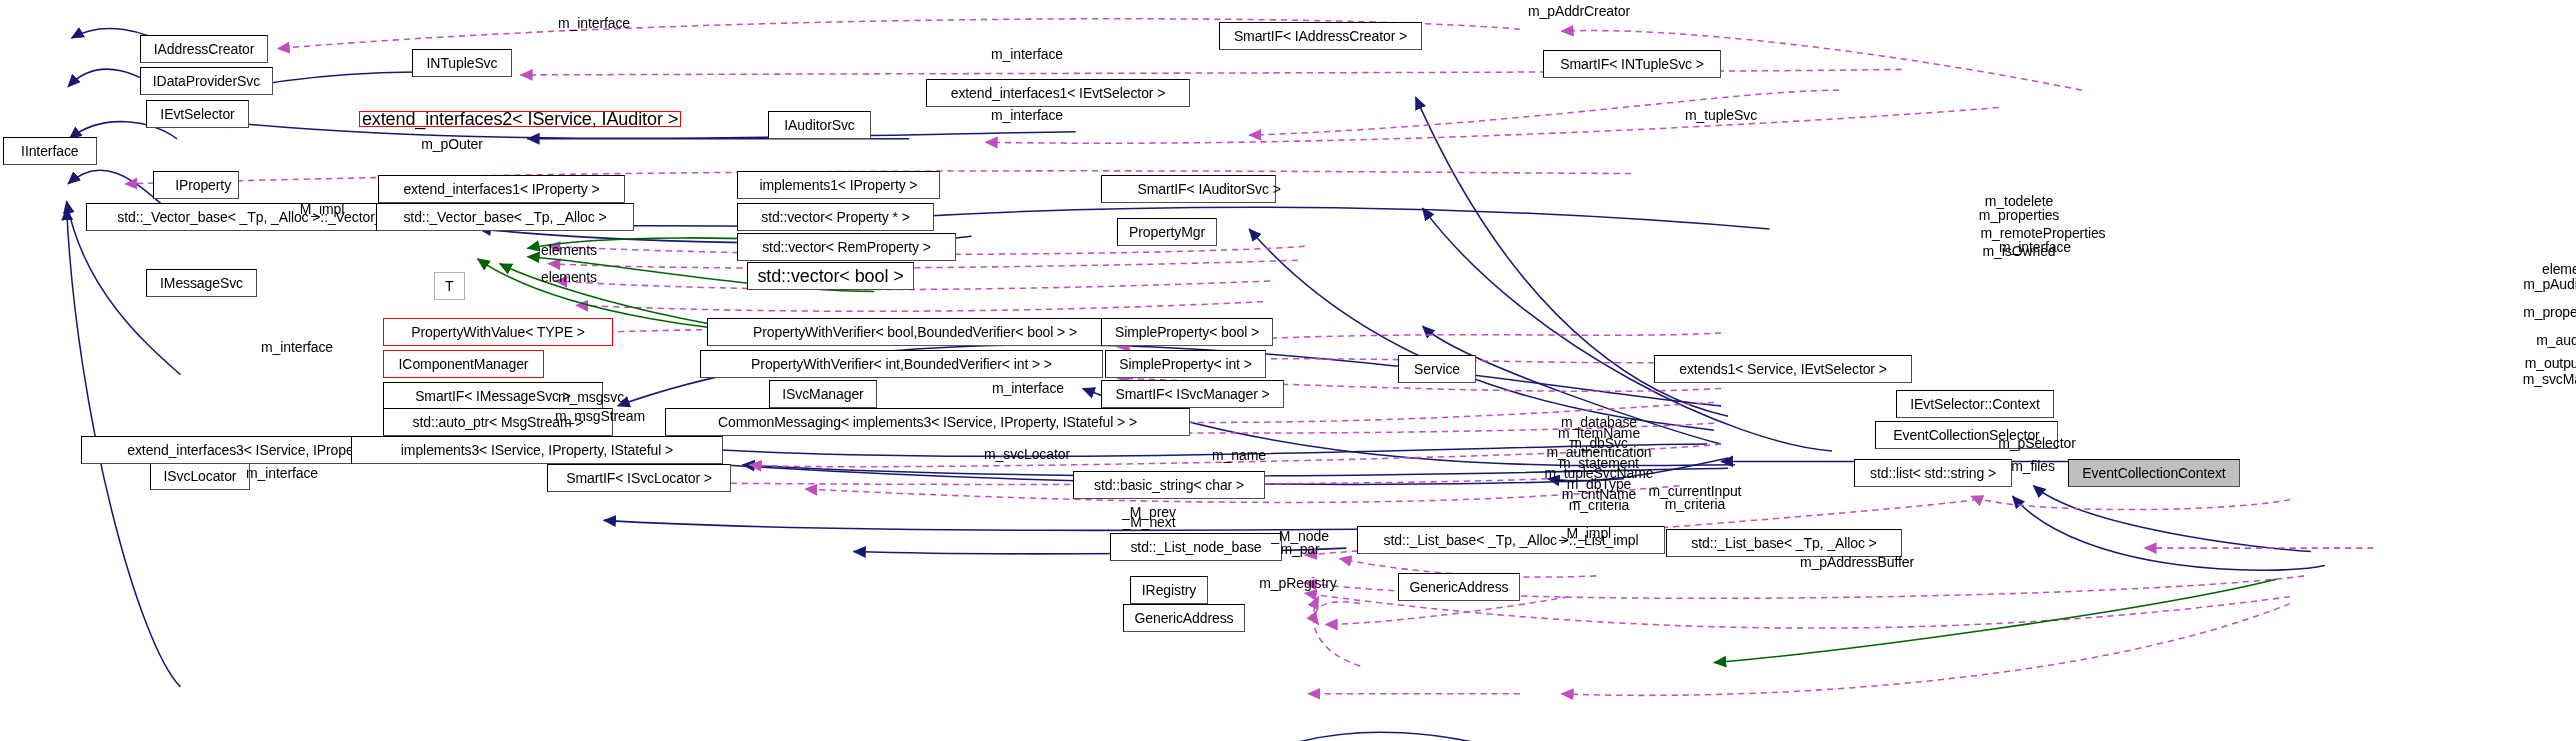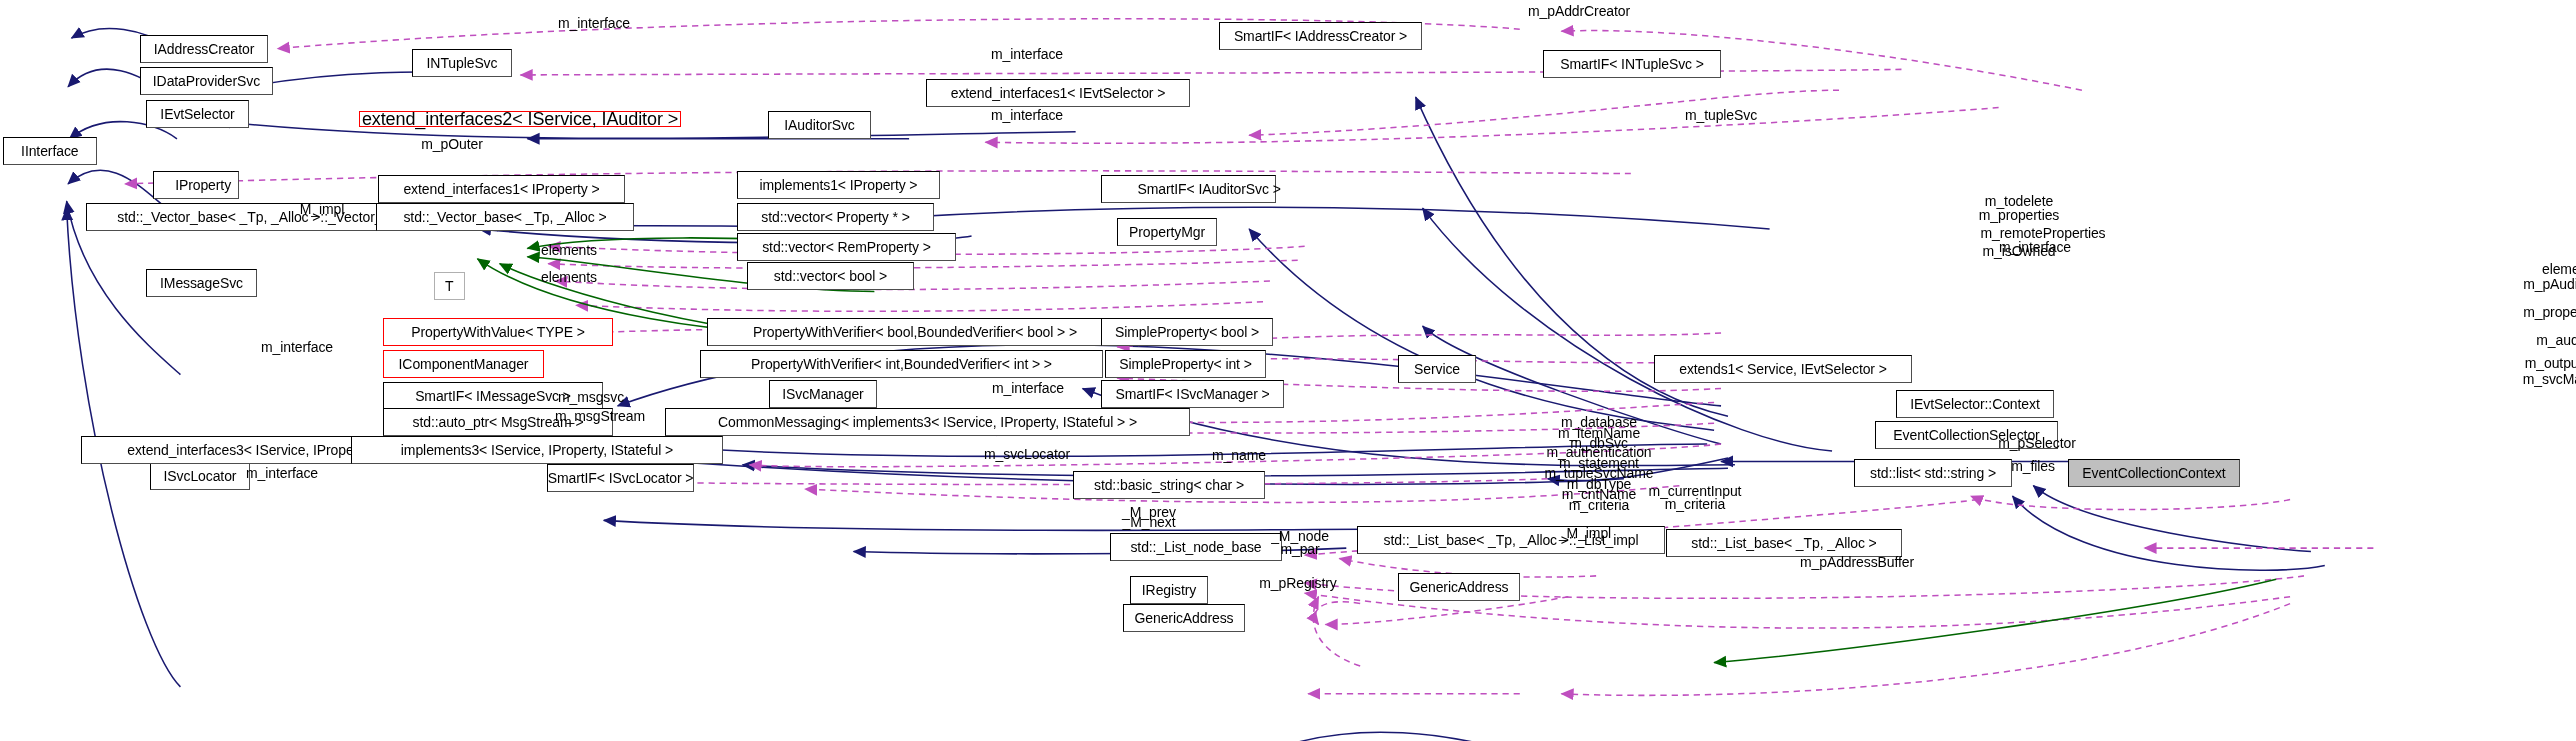--- a/index.html
+++ b/index.html
@@ -143,26 +143,26 @@
       <div class="node" style="left: 378px; top: 175px; width: 247px; height: 28px; font-size: 14px;">extend_interfaces1&lt; IProperty &gt;</div>
       <div class="node" style="left: 86px; top: 203px; width: 353px; height: 28px; font-size: 14px;">std::_Vector_base&lt; _Tp, _Alloc &gt;::_Vector_impl</div>
       <div class="node" style="left: 376px; top: 203px; width: 258px; height: 28px; font-size: 14px;">std::_Vector_base&lt; _Tp, _Alloc &gt;</div>
       <div class="node plain" style="left: 434px; top: 272px; width: 30.5px; height: 28px; font-size: 14px;">T</div>
       <div class="node red" style="left: 383px; top: 318px; width: 230px; height: 28px; font-size: 14px;">PropertyWithValue&lt; TYPE &gt;</div>
       <div class="node red" style="left: 383px; top: 350px; width: 161px; height: 28px; font-size: 14px;">IComponentManager</div>
       <div class="node" style="left: 383px; top: 382px; width: 220px; height: 28px; font-size: 14px;">SmartIF&lt; IMessageSvc &gt;</div>
       <div class="node" style="left: 383px; top: 408px; width: 230px; height: 28px; font-size: 14px;">std::auto_ptr&lt; MsgStream &gt;</div>
       <div class="node" style="left: 81px; top: 436px; width: 403px; height: 28px; font-size: 14px;">extend_interfaces3&lt; IService, IProperty, IStateful &gt;</div>
       <div class="node" style="left: 351px; top: 436px; width: 372px; height: 28px; font-size: 14px;">implements3&lt; IService, IProperty, IStateful &gt;</div>
-      <div class="node" style="left: 547px; top: 464px; width: 147px; height: 28px; font-size: 14px;">SmartIF&lt; ISvcLocator &gt;</div>
+      <div class="node" style="left: 547px; top: 464px; width: 184px; height: 28px; font-size: 14px;">SmartIF&lt; ISvcLocator &gt;</div>
       <div class="node" style="left: 768px; top: 111px; width: 103px; height: 28px; font-size: 14px;">IAuditorSvc</div>
       <div class="node" style="left: 737px; top: 171px; width: 203px; height: 28px; font-size: 14px;">implements1&lt; IProperty &gt;</div>
       <div class="node" style="left: 737px; top: 203px; width: 197px; height: 28px; font-size: 14px;">std::vector&lt; Property * &gt;</div>
       <div class="node" style="left: 737px; top: 233px; width: 219px; height: 28px; font-size: 14px;">std::vector&lt; RemProperty &gt;</div>
-      <div class="node" style="left: 747px; top: 262px; width: 167px; height: 28px; font-size: 14px;">std::vector&lt; bool &gt;</div>
+      <div class="node" style="left: 747px; top: 262px; width: 167px; height: 28px; font-size: 18px;">std::vector&lt; bool &gt;</div>
       <div class="node" style="left: 693px; top: 318px; width: 416px; height: 28px; font-size: 14px; margin-left: 14px;">PropertyWithVerifier&lt; bool,BoundedVerifier&lt; bool &gt; &gt;</div>
       <div class="node" style="left: 700px; top: 350px; width: 403px; height: 28px; font-size: 14px;">PropertyWithVerifier&lt; int,BoundedVerifier&lt; int &gt; &gt;</div>
       <div class="node" style="left: 769px; top: 380px; width: 108px; height: 28px; font-size: 14px;">ISvcManager</div>
       <div class="node" style="left: 665px; top: 408px; width: 525px; height: 28px; font-size: 14px;">CommonMessaging&lt; implements3&lt; IService, IProperty, IStateful &gt; &gt;</div>
       <div class="node" style="left: 1073px; top: 471px; width: 192px; height: 28px; font-size: 14px;">std::basic_string&lt; char &gt;</div>
       <div class="node" style="left: 1110px; top: 533px; width: 172px; height: 28px; font-size: 14px;">std::_List_node_base</div>
       <div class="node" style="left: 1130px; top: 576px; width: 78px; height: 28px; font-size: 14px;">IRegistry</div>
       <div class="node" style="left: 1123px; top: 604px; width: 122px; height: 28px; font-size: 14px;">GenericAddress</div>
       <div class="node" style="left: 1219px; top: 22px; width: 203px; height: 28px; font-size: 14px;">SmartIF&lt; IAddressCreator &gt;</div>
       <div class="node" style="left: 1543px; top: 50px; width: 178px; height: 28px; font-size: 14px;">SmartIF&lt; INTupleSvc &gt;</div>

